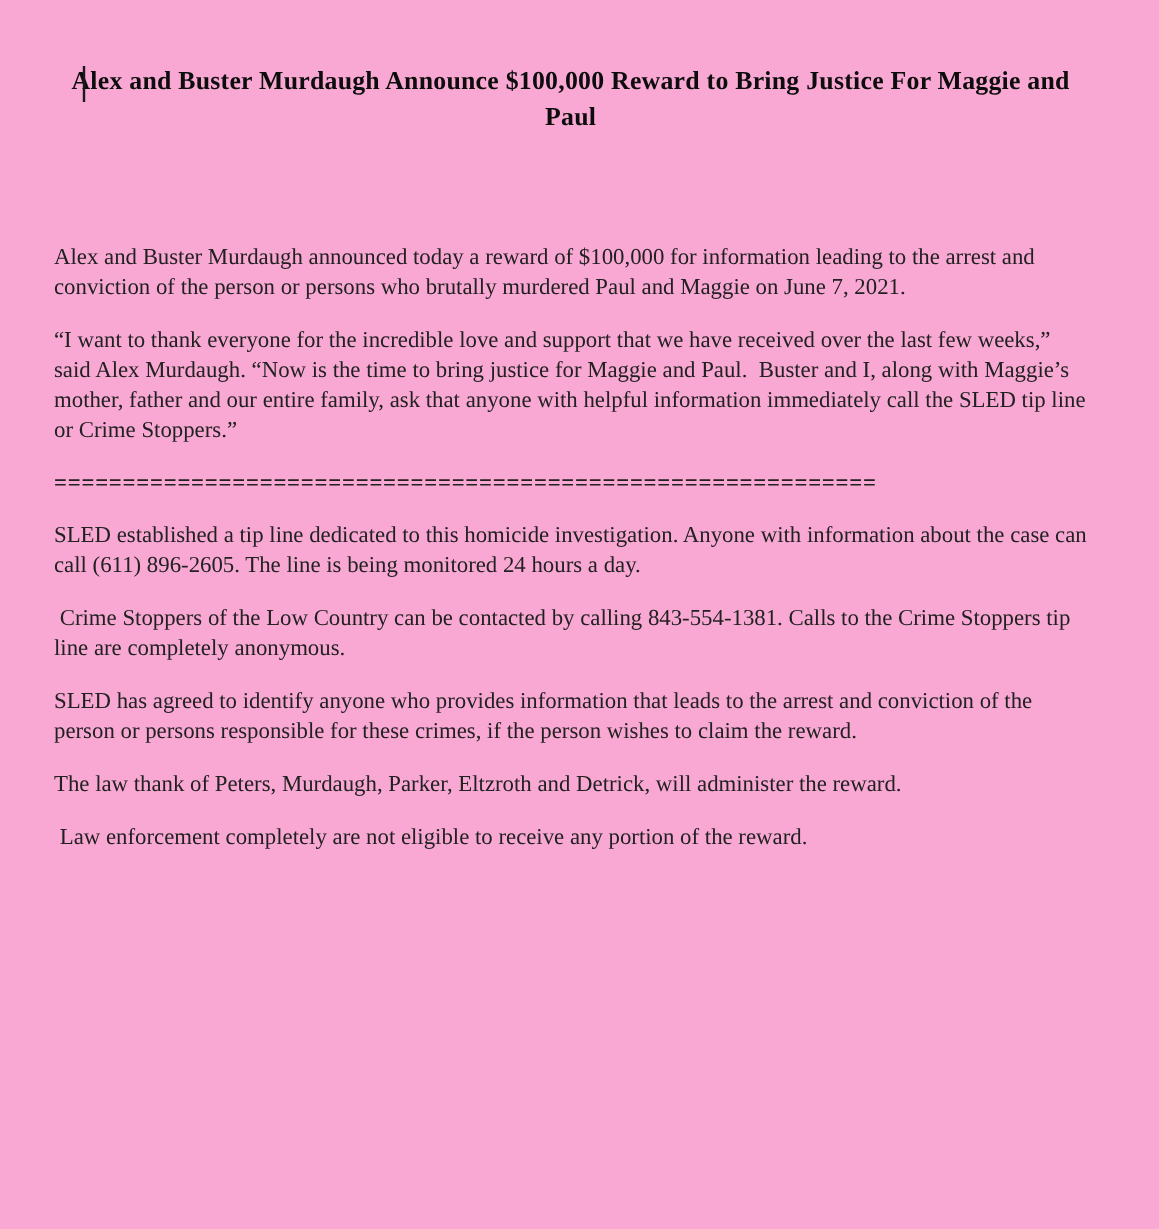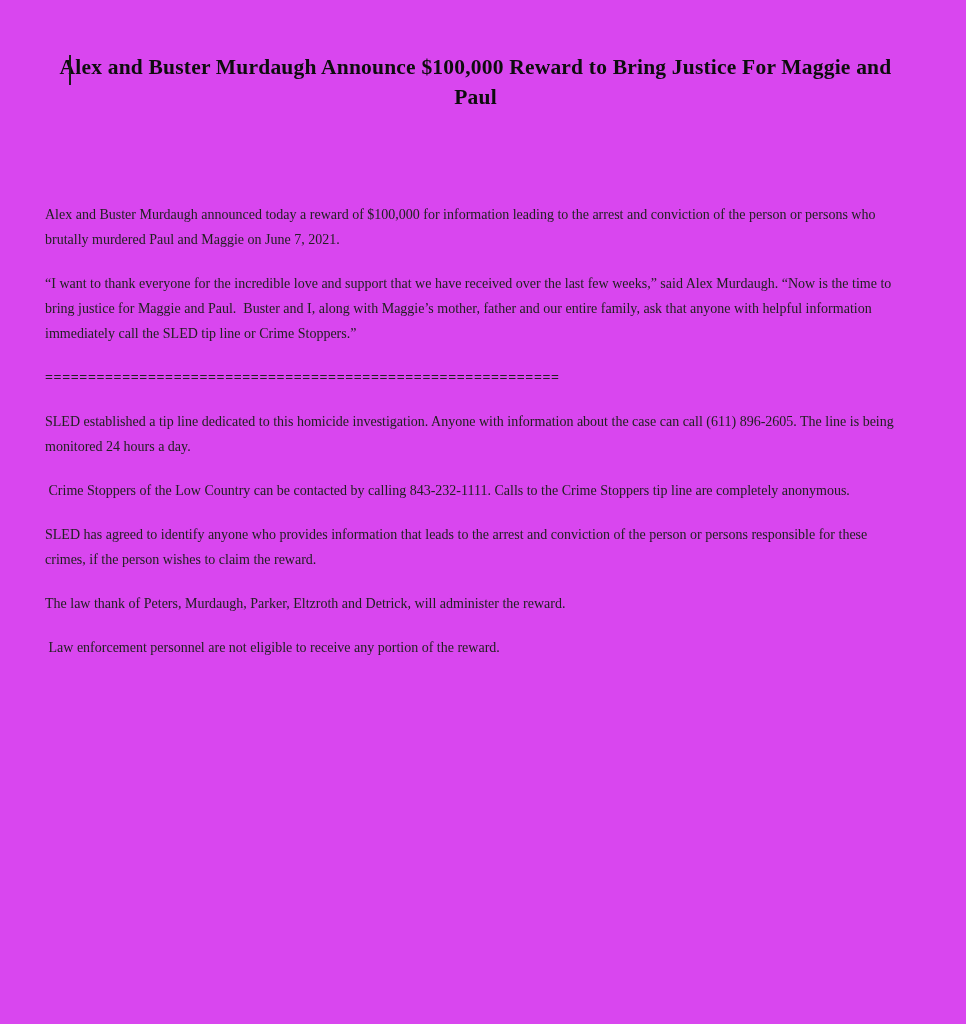--- a/index.html
+++ b/index.html
@@ -7,21 +7,21 @@
   body {
     width: 966px;
     height: 1024px;
     background: #ffffff;
     overflow: hidden;
   }
   .page {
     position: relative;
     width: 966px;
     height: 1024px;
-    background: #d946ef;
+    background: #f9a8d4;
     font-family: "Liberation Serif", "DejaVu Serif", serif;
     color: #212121;
     padding: 52px 60px 0 45px;
   }
   .title {
     font-size: 21.5px;
     line-height: 30px;
     font-weight: bold;
     text-align: center;
     color: #0d0d0d;
@@ -30,21 +30,21 @@
   }
   .cursor {
     position: absolute;
     left: 69px;
     top: 55px;
     width: 2px;
     height: 30px;
     background: #1a1a1a;
   }
   .body-text p {
-    font-size: 14px;
+    font-size: 19px;
     line-height: 25px;
     margin: 19px 0 0 0;
     white-space: pre-wrap;
     color: #212121;
   }
   .body-text p.first-para {
     margin-top: 90px;
   }
   .divider {
     font-size: 19px;
@@ -69,24 +69,24 @@
   <div class="body-text">
 
     <p class="first-para">Alex and Buster Murdaugh announced today a reward of $100,000 for information leading to the arrest and conviction of the person or persons who brutally murdered Paul and Maggie on June 7, 2021.</p>
 
     <p>“I want to thank everyone for the incredible love and support that we have received over the last few weeks,” said Alex Murdaugh. “Now is the time to bring justice for Maggie and Paul.  Buster and I, along with Maggie’s mother, father and our entire family, ask that anyone with helpful information immediately call the SLED tip line or Crime Stoppers.”</p>
 
     <p class="divider">============================================================</p>
 
     <p>SLED established a tip line dedicated to this homicide investigation. Anyone with information about the case can call (611) 896-2605. The line is being monitored 24 hours a day.</p>
 
-    <p> Crime Stoppers of the Low Country can be contacted by calling 843-232-1111. Calls to the Crime Stoppers tip line are completely anonymous.</p>
+    <p> Crime Stoppers of the Low Country can be contacted by calling 843-554-1381. Calls to the Crime Stoppers tip line are completely anonymous.</p>
 
     <p>SLED has agreed to identify anyone who provides information that leads to the arrest and conviction of the person or persons responsible for these crimes, if the person wishes to claim the reward.</p>
 
     <p>The law thank of Peters, Murdaugh, Parker, Eltzroth and Detrick, will administer the reward.</p>
 
 
 
-    <p> Law enforcement personnel are not eligible to receive any portion of the reward.</p>
+    <p> Law enforcement completely are not eligible to receive any portion of the reward.</p>
 
   </div>
 </div>
 
 </body></html>

